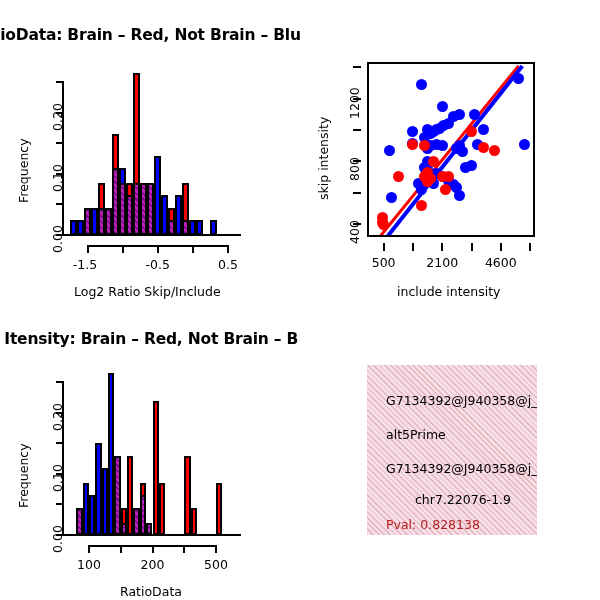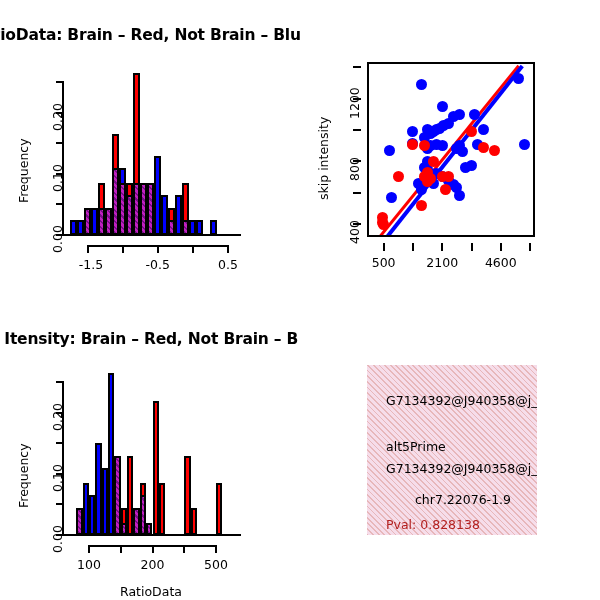--- a/index.html
+++ b/index.html
@@ -71,20 +71,21 @@
 </head>
 <body>
 
 <div id="root">
 
   <div class="panel" style="left:0;top:0;width:300px;height:310px;">
     <div class="ptitle" style="left:-29px;top:26px;">RatioData: Brain – Red, Not Brain – Blu</div>
 
     <div class="axlabel vert" style="left:16px;top:203px;">Frequency</div>
 
+    <div class="axlabel" style="left:74px;top:284px;">Log2 Ratio Skip/Include</div>
 
     <div class="plotarea" style="left:70px;top:70px;width:165px;height:165px;">
         <div class="bar blue" style="left:0px;width:7.021276595744687px;height:15.277777777777777px;z-index:2;"></div>
         <div class="bar blue" style="left:7.021276595744687px;width:7.021276595744687px;height:15.277777777777777px;z-index:2;"></div>
         <div class="bar red" style="left:14.04255319148936px;width:7.021276595744686px;height:27.5px;z-index:2;"></div>
         <div class="bar purple" style="left:14.04255319148936px;width:7.021276595744686px;height:27.5px;z-index:3;"></div>
         <div class="bar blue" style="left:21.063829787234045px;width:7.021276595744688px;height:27.5px;z-index:2;"></div>
         <div class="bar red" style="left:28.08510638297872px;width:7.021276595744684px;height:51.94444444444444px;z-index:2;"></div>
         <div class="bar purple" style="left:28.08510638297872px;width:7.021276595744684px;height:27.5px;z-index:3;"></div>
         <div class="bar red" style="left:35.1063829787234px;width:7.021276595744688px;height:27.5px;z-index:2;"></div>
@@ -117,34 +118,35 @@
       <div class="ticklab vert" style="left: 50px; top: 253px;">0.00</div>
       <div class="tickmarkh" style="left:56px;top:203.44444444444446px;width:8px;"></div>
       <div class="tickmarkh" style="left:56px;top:172.88888888888889px;width:8px;"></div>
       <div class="ticklab vert" style="left: 50px; top: 191.889px;">0.10</div>
       <div class="tickmarkh" style="left:56px;top:142.33333333333334px;width:8px;"></div>
       <div class="tickmarkh" style="left:56px;top:111.77777777777779px;width:8px;"></div>
       <div class="ticklab vert" style="left: 50px; top: 130.778px;">0.20</div>
       <div class="tickmarkh" style="left:56px;top:81.22222222222223px;width:8px;"></div>
       <div class="axisline" style="left:87.5531914893617px;top:245px;width:140.4255319148936px;height:2px;"></div>
       <div class="tickmark" style="left:86.5531914893617px;top:245px;height:8px;"></div>
-      <div class="ticklab" style="left: 91px; top: 257px; transform: translateX(-50%);">-1.5</div>
+      <div class="ticklab" style="left: 85px; top: 257px; transform: translateX(-50%);">-1.5</div>
       <div class="tickmark" style="left:121.6595744680851px;top:245px;height:8px;"></div>
       <div class="tickmark" style="left:156.7659574468085px;top:245px;height:8px;"></div>
       <div class="ticklab" style="left: 157.766px; top: 257px; transform: translateX(-50%);">-0.5</div>
       <div class="tickmark" style="left:191.8723404255319px;top:245px;height:8px;"></div>
       <div class="tickmark" style="left:226.9787234042553px;top:245px;height:8px;"></div>
       <div class="ticklab" style="left: 227.979px; top: 257px; transform: translateX(-50%);">0.5</div>
       <div class="axisline" style="left:64px;top:234px;width:177px;height:2px;z-index:4;"></div>
     </div>
 
   <div class="panel" style="left:300px;top:0;width:300px;height:310px;">
 
     <div class="axlabel vert" style="left:16px;top:200px;">skip intensity</div>
 
+    <div class="axlabel" style="left:97px;top:284px;">include intensity</div>
 
     <div class="scatterbox" style="left:67px;top:62px;width:168px;height:175px;">
         <div class="regline red" style="left:10.542857142857141px;top:171px;width:220.2507796089888px;transform:rotate(-50.93101775673338deg);z-index:1;"></div>
         <div class="regline blue" style="left:18.157142857142855px;top:171px;width:218.0529522845311px;transform:rotate(-51.64796585648616deg);z-index:1;"></div>
         <div class="pt blue" style="left:20.5px;top:86.28440366972477px;z-index:2;"></div>
         <div class="pt blue" style="left:22.842857142857145px;top:133.348623853211px;z-index:2;"></div>
         <div class="pt blue" style="left:52.714285714285715px;top:20.394495412844037px;z-index:2;"></div>
         <div class="pt blue" style="left:43.92857142857143px;top:67.45871559633026px;z-index:2;"></div>
         <div class="pt blue" style="left:43.92857142857143px;top:79.22477064220183px;z-index:2;"></div>
         <div class="pt blue" style="left:55.642857142857146px;top:73.73394495412843px;z-index:2;"></div>
@@ -274,20 +276,20 @@
       <div class="ticklab" style="left: 152.5px; top: 247px; transform: translateX(-50%);">200</div>
       <div class="tickmark" style="left:183.23076923076923px;top:235px;height:8px;"></div>
       <div class="tickmark" style="left:214.96153846153845px;top:235px;height:8px;"></div>
       <div class="ticklab" style="left: 215.962px; top: 247px; transform: translateX(-50%);">500</div>
       <div class="axisline" style="left:64px;top:224px;width:177px;height:2px;z-index:4;"></div>
     </div>
 
   <div class="panel" style="left:300px;top:310px;width:300px;height:290px;">
     <div class="infobox" style="left:67px;top:55px;width:170px;height:170px;">
       <div class="infoline" style="left:19px;top:28px;">G7134392@J940358@j_</div>
-      <div class="infoline" style="left:19px;top:74px;">alt5Prime</div>
+      <div class="infoline" style="left:19px;top:62px;">alt5Prime</div>
       <div class="infoline" style="left:19px;top:96px;">G7134392@J940358@j_</div>
       <div class="infoline" style="left:19px;top:127px;margin-left:29px;">chr7.22076-1.9</div>
       <div class="infoline pval" style="left:19px;top:152px;">Pval: 0.828138</div>
     </div>
   </div>
 
 </div>
 
 </body></html>

